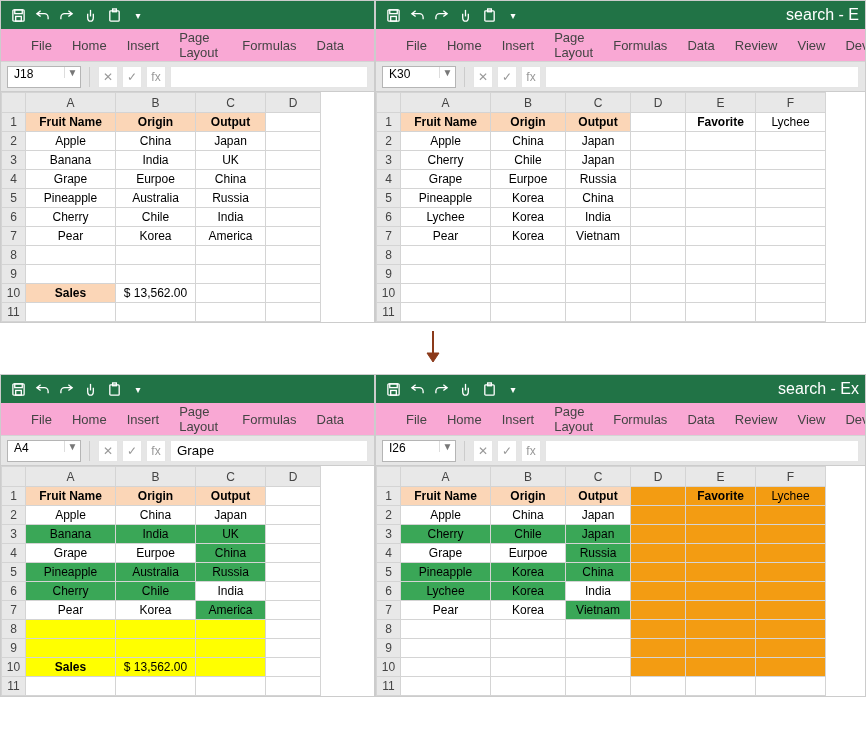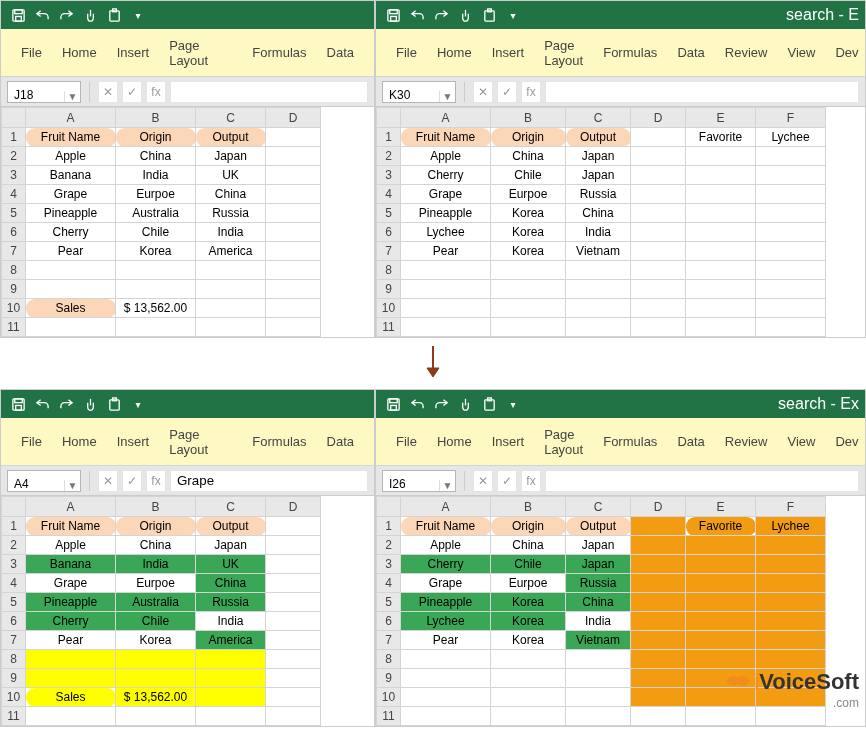--- a/index.html
+++ b/index.html
@@ -5,40 +5,40 @@
   * { box-sizing: border-box; margin: 0; padding: 0; }
   body { font-family: 'Segoe UI', Tahoma, sans-serif; font-size: 12px; background: #fff; width: 866px; }
   .grid2 { display: grid; grid-template-columns: 375px 1fr; }
   .pane { border: 1px solid #ccc; overflow: hidden; position: relative; }
   
   .qat { background: #217346; height: 28px; display: flex; align-items: center; padding: 0 6px; gap: 2px; color: #fff; }
   .qat .icon { width: 22px; height: 22px; display: flex; align-items: center; justify-content: center; color: #fff; }
   .qat .icon svg { stroke: #fff; fill: none; }
   .qat .title { margin-left: auto; font-size: 16px; color: #fff; }
   
-  .ribbon { background: #fef9c3; border-bottom: 1px solid #d4d4d4; height: 48px; display: flex; align-items: center; padding: 0 10px; }
+  .ribbon { background: #f9a8d4; border-bottom: 1px solid #d4d4d4; height: 33px; display: flex; align-items: center; padding: 0 20px; }
   .ribbon .tab { padding: 7px 10px; font-size: 13px; color: #444; cursor: pointer; }
   
   .fbar { background: #e6e6e6; height: 30px; display: flex; align-items: center; padding: 3px 6px; gap: 4px; border-bottom: 1px solid #ccc;}
-  .namebox { display: flex; align-items: flex-end; background: #fff; border: 1px solid #b5b5b5; height: 22px; }
+  .namebox { display: flex; align-items: flex-start; background: #fff; border: 1px solid #b5b5b5; height: 22px; }
   .namebox input { border: 0; width: 56px; padding: 0 6px; font-size: 12px; outline: none; }
   .namebox .dd { width: 16px; text-align: center; color: #777; border-left: 1px solid #ddd; font-size: 10px;}
   .fbar .sep { width: 1px; height: 20px; background: #ccc; margin: 0 4px;}
   .fbar .ficon { width: 20px; height: 22px; display: flex; align-items: center; justify-content: center; color: #999; background:#fff; border:1px solid #e5e5e5;}
   .fbar .fx { }
   .fbar .formula-input { flex: 1; background: #fff; border: 1px solid #e5e5e5; height: 22px; padding: 0 6px; }
   
   .sheet { position: relative; background: #fff; }
   table.ws { border-collapse: collapse; table-layout: fixed; }
   table.ws th, table.ws td { border: 1px solid #d4d4d4; font-size: 12px; text-align: center; background: #fff; height: 19px; padding: 0 4px; overflow: hidden; white-space: nowrap; }
   table.ws th.colhdr { background: #e8e8e8; font-weight: normal; color: #444; height: 20px;}
   table.ws th.rowhdr { background: #e8e8e8; font-weight: normal; color: #444; width: 24px; }
   table.ws .corner { background: #e8e8e8; width: 24px; }
   .hdr-cell { background: #fbd6b7 !important; font-weight: bold; }
-  .bold { font-weight: normal; border-radius: 9px; }
+  .bold { font-weight: bold; }
   .left { text-align: left; }
   .hl-green { background: #3aa757 !important; color: #000; }
   .hl-yellow { background: #ffff00 !important; }
   .orange { background: #f39c12 !important; }
   
   .arrowbox { text-align: center; padding: 6px 0 8px 0; }
   .arrowbox svg { stroke: #8b3a1a; fill: #8b3a1a; }
   
   .watermark { position: absolute; right: 6px; bottom: 16px; font-size: 22px; color: #666;}
   .watermark b { color: #333; }
@@ -720,19 +720,14 @@
               <td></td>
               <td></td>
               <td></td>
               <td></td>
               <td></td>
               <td></td>
             </tr>
           </tbody>
         </table>
       </div>
-      <div class="watermark">
-    <span class="lips"><svg width="28" height="18" viewBox="0 0 28 18">
-            <path d="M2 9 Q8 1 14 6 Q20 1 26 9 Q20 17 14 12 Q8 17 2 9 Z" fill="#f28c1a"></path>
-          </svg></span><span class="i">i</span><b>VoiceSoft</b><span class="com">.com</span>
-  </div>
     </div>
 </div>
 
 </body></html>

